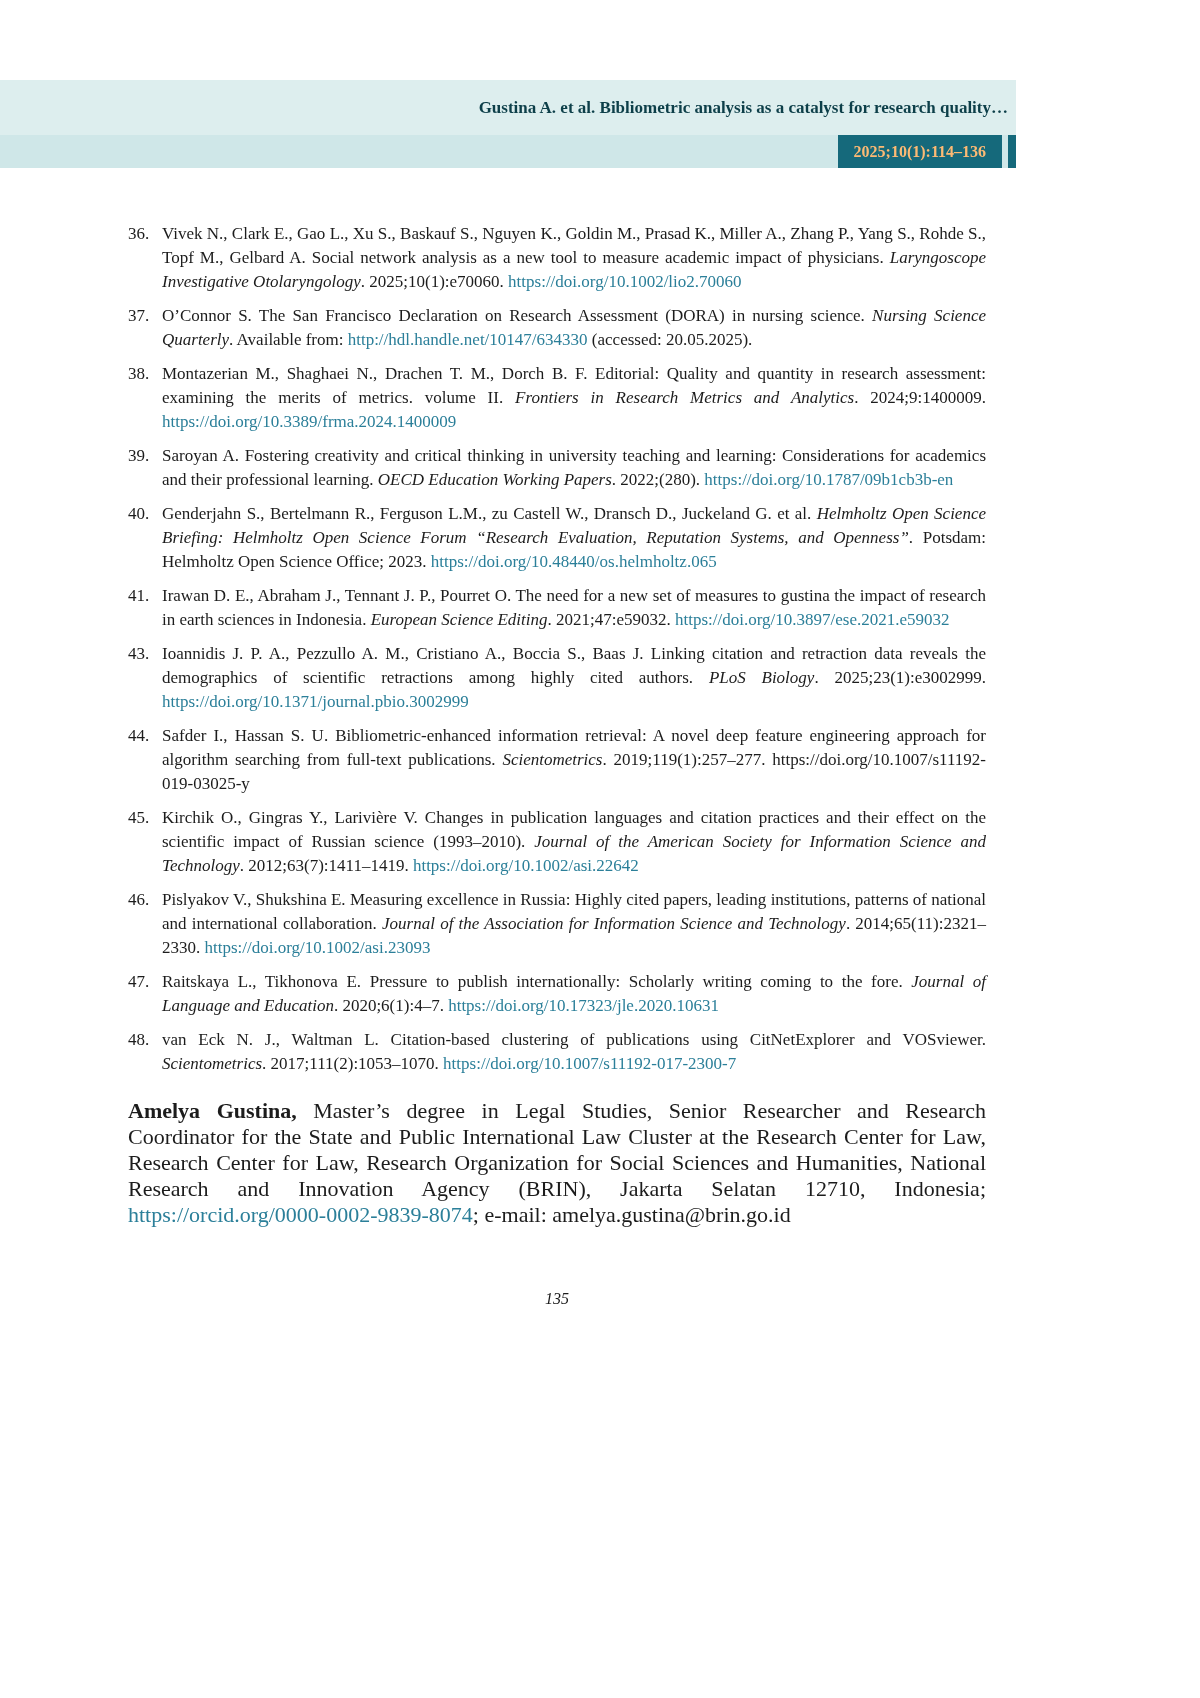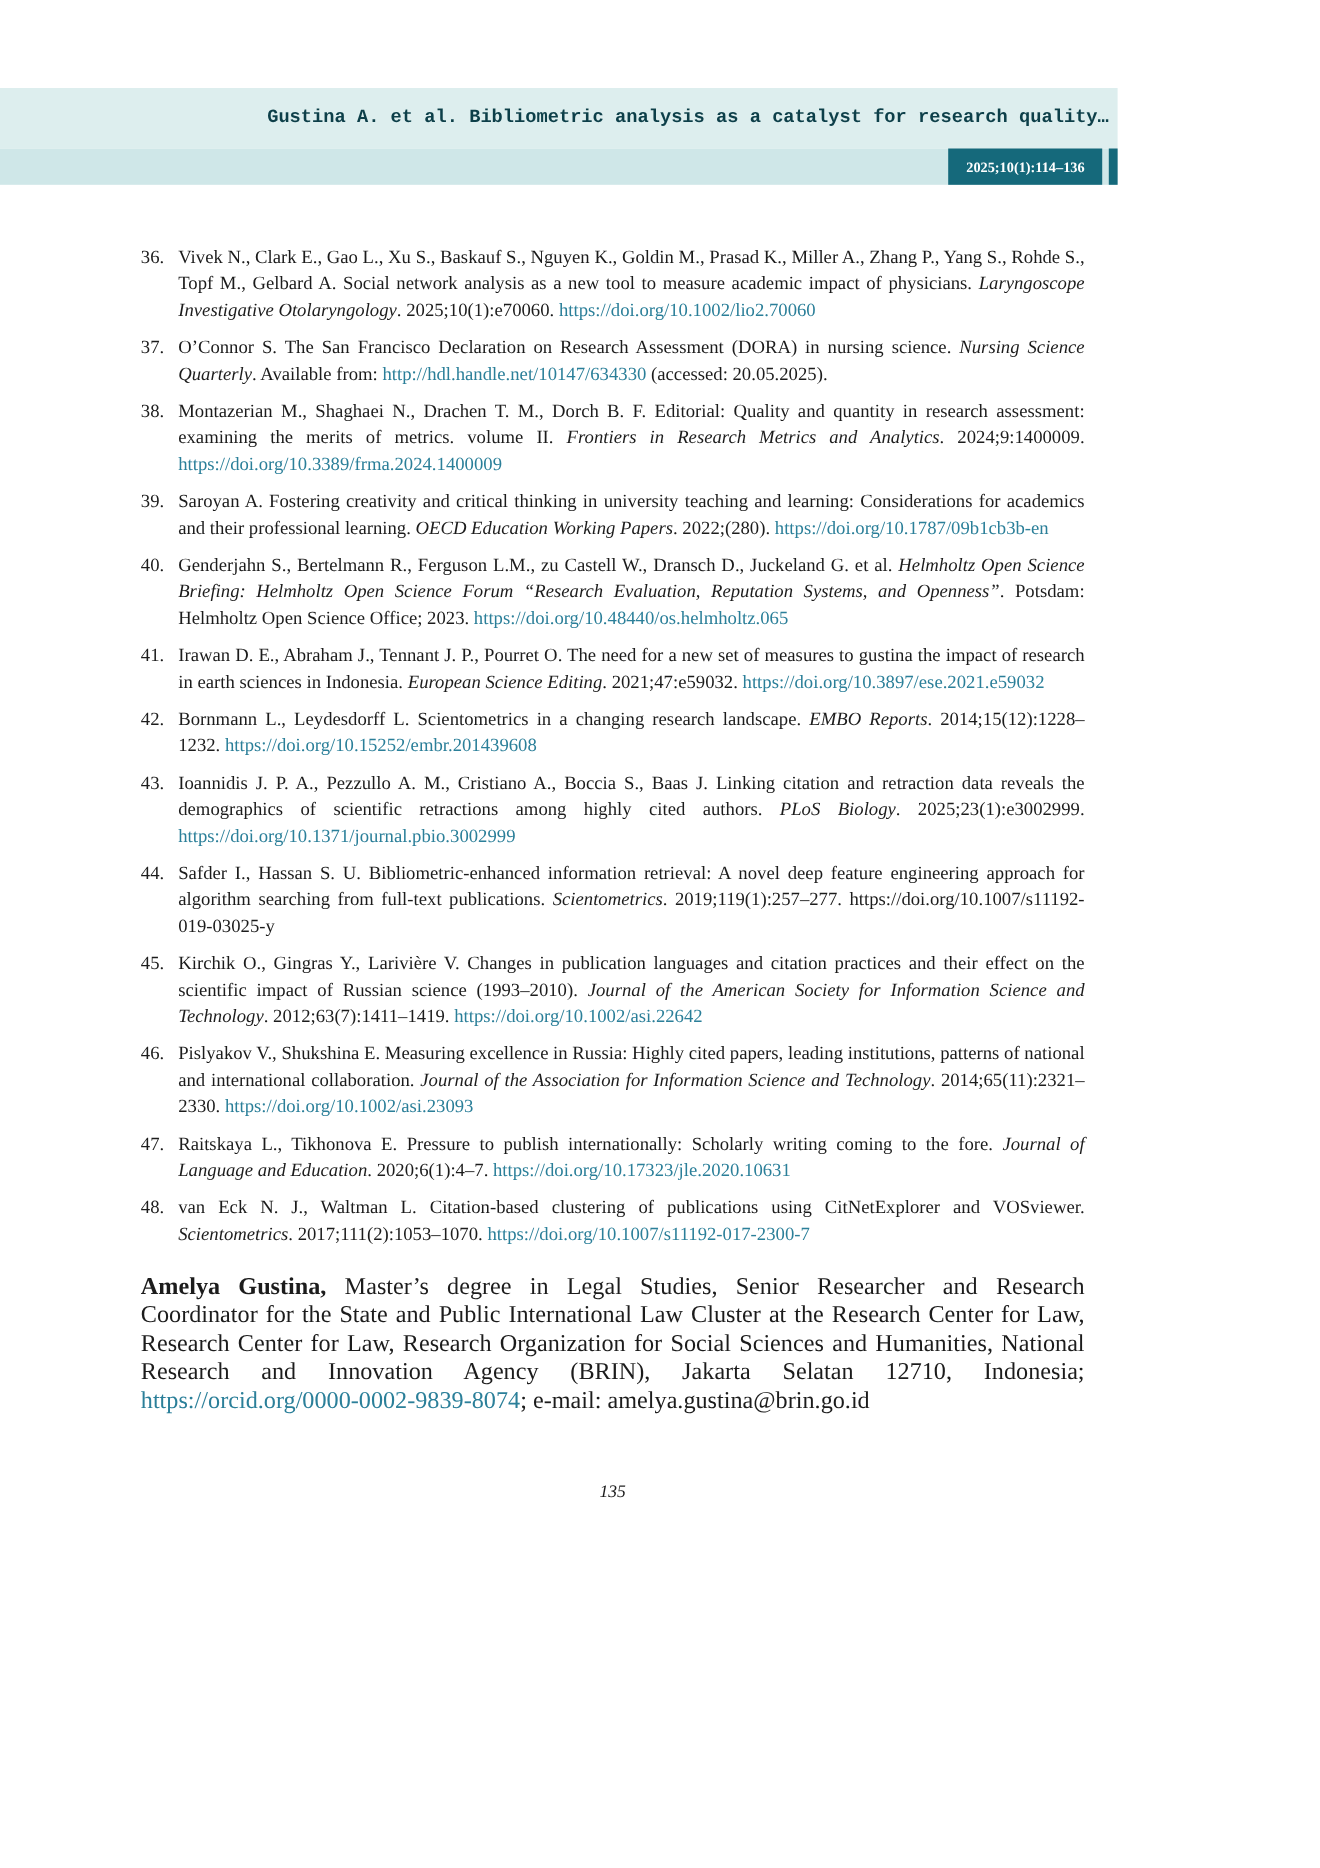--- a/index.html
+++ b/index.html
@@ -19,35 +19,34 @@
     color:var(--text);
     position:relative;
     overflow:hidden;
   }
   .header{margin-top:80px;width:1016px;}
   .header-row1{
     background:var(--band1);
     height:55px;
     display:flex;align-items:center;justify-content:flex-end;
     padding-right:8px;
-    font-family:Liberation Mono, monospace;
   }
   .running-head{
     font-weight:bold;font-size:17px;color:var(--header-text);
   }
   .header-row2{
     background:var(--band2);
     height:33px;
     display:flex;align-items:center;justify-content:flex-end;
   }
   .journal-title{
     font-weight:bold;font-size:17px;color:#13333a;margin-right:18px;
   }
   .issue-badge{
-    background:var(--accent);color:#ffffff;font-weight:bold;font-size:13px;
+    background:var(--accent);color:#fdba74;font-weight:bold;font-size:16px;
     padding:0 16px;height:33px;display:flex;align-items:center;
   }
   .accent-stripe{
     width:8px;height:33px;background:var(--accent);margin-left:6px;
   }
   .content{margin-left:128px;width:858px;}
   .refs{margin-top:54px;}
   .ref{
     display:flex;font-size:17px;line-height:24px;margin-bottom:10px;
   }
@@ -103,24 +102,20 @@
       </div>
       <div class="ref">
         <span class="ref-num">40.</span>
         <span class="ref-body"><span>Genderjahn S., Bertelmann R., Ferguson L.M., zu Castell W., Dransch D., Juckeland G. et al. </span><em>Helmholtz Open Science Briefing: Helmholtz Open Science Forum “Research Evaluation, Reputation Systems, and Openness”</em><span>. Potsdam: Helmholtz Open Science Office; 2023. </span><a href="#">https://doi.org/10.48440/os.helmholtz.065</a></span>
       </div>
       <div class="ref">
         <span class="ref-num">41.</span>
         <span class="ref-body"><span>Irawan D. E., Abraham J., Tennant J. P., Pourret O. The need for a new set of measures to gustina the impact of research in earth sciences in Indonesia. </span><em>European Science Editing</em><span>. 2021;47:e59032. </span><a href="#">https://doi.org/10.3897/ese.2021.e59032</a></span>
       </div>
       <div class="ref">
-        <span class="ref-num">42.</span>
-        <span class="ref-body"><span>Bornmann L., Leydesdorff L. Scientometrics in a changing research landscape. </span><em>EMBO Reports</em><span>. 2014;15(12):1228–1232. </span><a href="#">https://doi.org/10.15252/embr.201439608</a></span>
-      </div>
-      <div class="ref">
         <span class="ref-num">43.</span>
         <span class="ref-body"><span>Ioannidis J. P. A., Pezzullo A. M., Cristiano A., Boccia S., Baas J. Linking citation and retraction data reveals the demographics of scientific retractions among highly cited authors. </span><em>PLoS Biology</em><span>. 2025;23(1):e3002999. </span><a href="#">https://doi.org/10.1371/journal.pbio.3002999</a></span>
       </div>
       <div class="ref">
         <span class="ref-num">44.</span>
         <span class="ref-body"><span>Safder I., Hassan S. U. Bibliometric-enhanced information retrieval: A novel deep feature engineering approach for algorithm searching from full-text publications. </span><em>Scientometrics</em><span>. 2019;119(1):257–277. https://doi.org/10.1007/s11192-019-03025-y</span></span>
       </div>
       <div class="ref">
         <span class="ref-num">45.</span>
         <span class="ref-body"><span>Kirchik O., Gingras Y., Larivière V. Changes in publication languages and citation practices and their effect on the scientific impact of Russian science (1993–2010). </span><em>Journal of the American Society for Information Science and Technology</em><span>. 2012;63(7):1411–1419. </span><a href="#">https://doi.org/10.1002/asi.22642</a></span>

